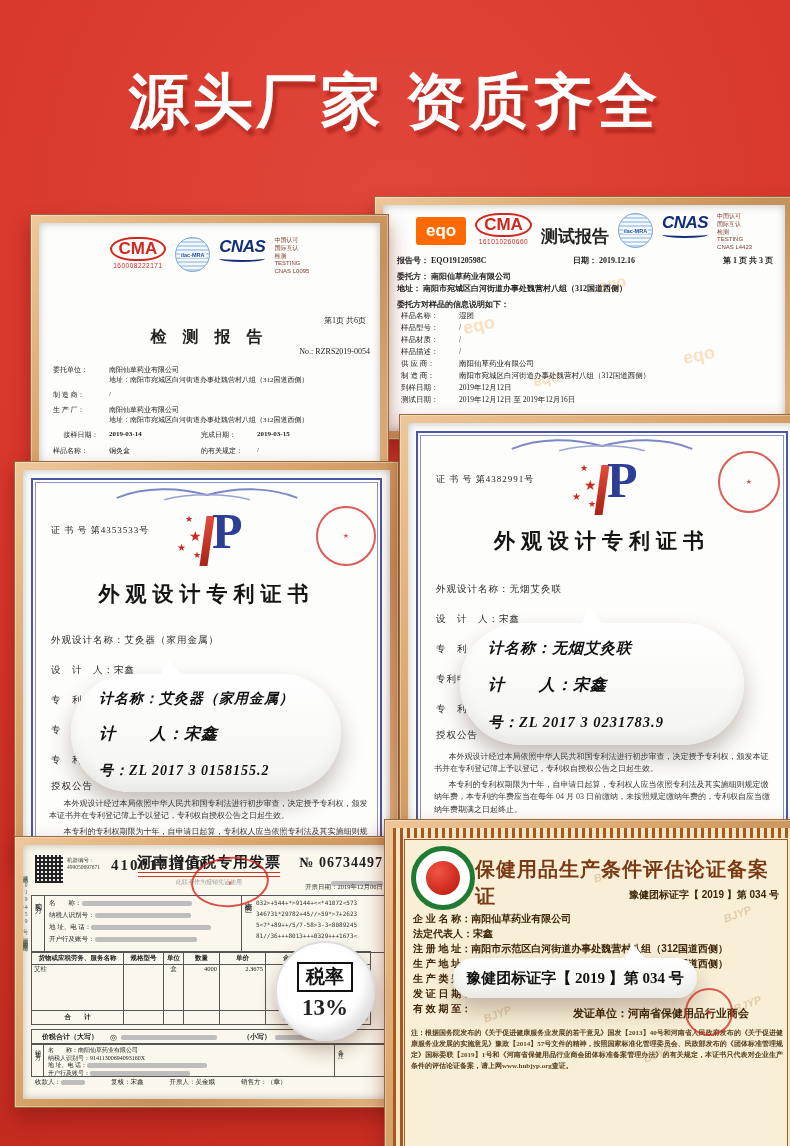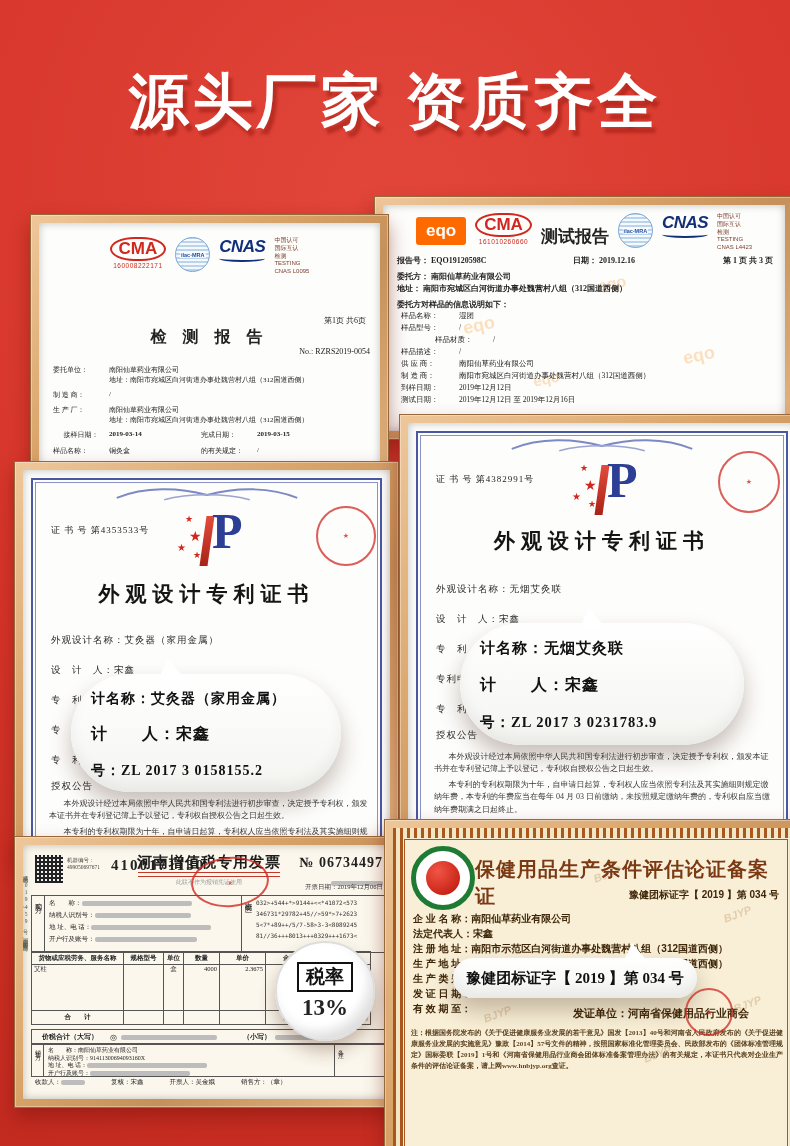--- a/index.html
+++ b/index.html
@@ -40,21 +40,21 @@
   .ptitle{position:absolute;width:100%;text-align:center;font-weight:700;font-size:21px;letter-spacing:6px;color:#151515;}
   .pline{position:absolute;font-size:9.5px;color:#2a2a2a;letter-spacing:1px;}
   .ppara{font-size:8px;line-height:1.55;color:#3a3a3a;text-indent:1.8em;margin:0 0 3px 0;}
   .seal{position:absolute;border:2px solid rgba(205,40,35,.75);border-radius:50%;
     display:flex;align-items:center;justify-content:center;color:rgba(205,40,35,.8);}
   
   .bubble{position:absolute;background:linear-gradient(180deg,#ffffff 0%,#f4f4f1 100%);
     border-radius:70px;box-shadow:0 12px 22px rgba(60,30,15,.28), inset 0 -8px 14px rgba(0,0,0,.05);z-index:6;}
   .tail{position:absolute;top:-15px;width:0;height:0;border-left:9px solid transparent;
     border-right:16px solid transparent;border-bottom:19px solid #fff;}
-  .bub-l{position:absolute;left:20px;font-weight:600;color:#111;letter-spacing:1px;}
+  .bub-l{position:absolute;left:28px;font-weight:600;color:#111;letter-spacing:1px;font-style:italic;}
   
   .inv{background:#fbf7ec;}
   .inv-box{position:absolute;border:1px solid #555;display:flex;}
   .vlabel{writing-mode:vertical-rl;text-orientation:upright;font-size:7px;letter-spacing:2px;
     border-right:1px solid #555;display:flex;align-items:center;padding:1px;color:#222;}
   .vlabel-l{border-right:none;border-left:1px solid #555;}
   .bb{display:inline-block;height:5px;border-radius:2px;background:#bdbdbd;filter:blur(.7px);vertical-align:middle;}
   .inv-t{border-collapse:collapse;table-layout:fixed;position:absolute;}
   .inv-t td{border:1px solid #555;font-size:6.5px;padding:0 2px;overflow:hidden;color:#222;}
   .qr{width:28px;height:28px;background-image:repeating-linear-gradient(0deg,#222 0 2px,transparent 2px 4px),repeating-linear-gradient(90deg,#222 0 2px,#eee 2px 4px);}
@@ -121,21 +121,21 @@
       <div class="abs" style="left:14px;top:94px;font-size:8px;font-weight:900;">委托方对样品的信息说明如下：</div>
       <div class="abs" style="left:18px;top:106px;right:10px;">
         <div style="display:flex;font-size:7.5px;height:12px;">
             <span style="width:58px;">样品名称：</span>
             <span>湿团</span>
           </div>
         <div style="display:flex;font-size:7.5px;height:12px;">
             <span style="width:58px;">样品型号：</span>
             <span>/</span>
           </div>
-        <div style="display:flex;font-size:7.5px;height:12px;margin-left:34px;">
+        <div style="display:flex;font-size:7.5px;height:12px;">
             <span style="width:58px;">样品材质：</span>
             <span>/</span>
           </div>
         <div style="display:flex;font-size:7.5px;height:12px;">
             <span style="width:58px;">样品描述：</span>
             <span>/</span>
           </div>
         <div style="display:flex;font-size:7.5px;height:12px;">
             <span style="width:58px;">供 应 商：</span>
             <span>南阳仙草药业有限公司</span>

